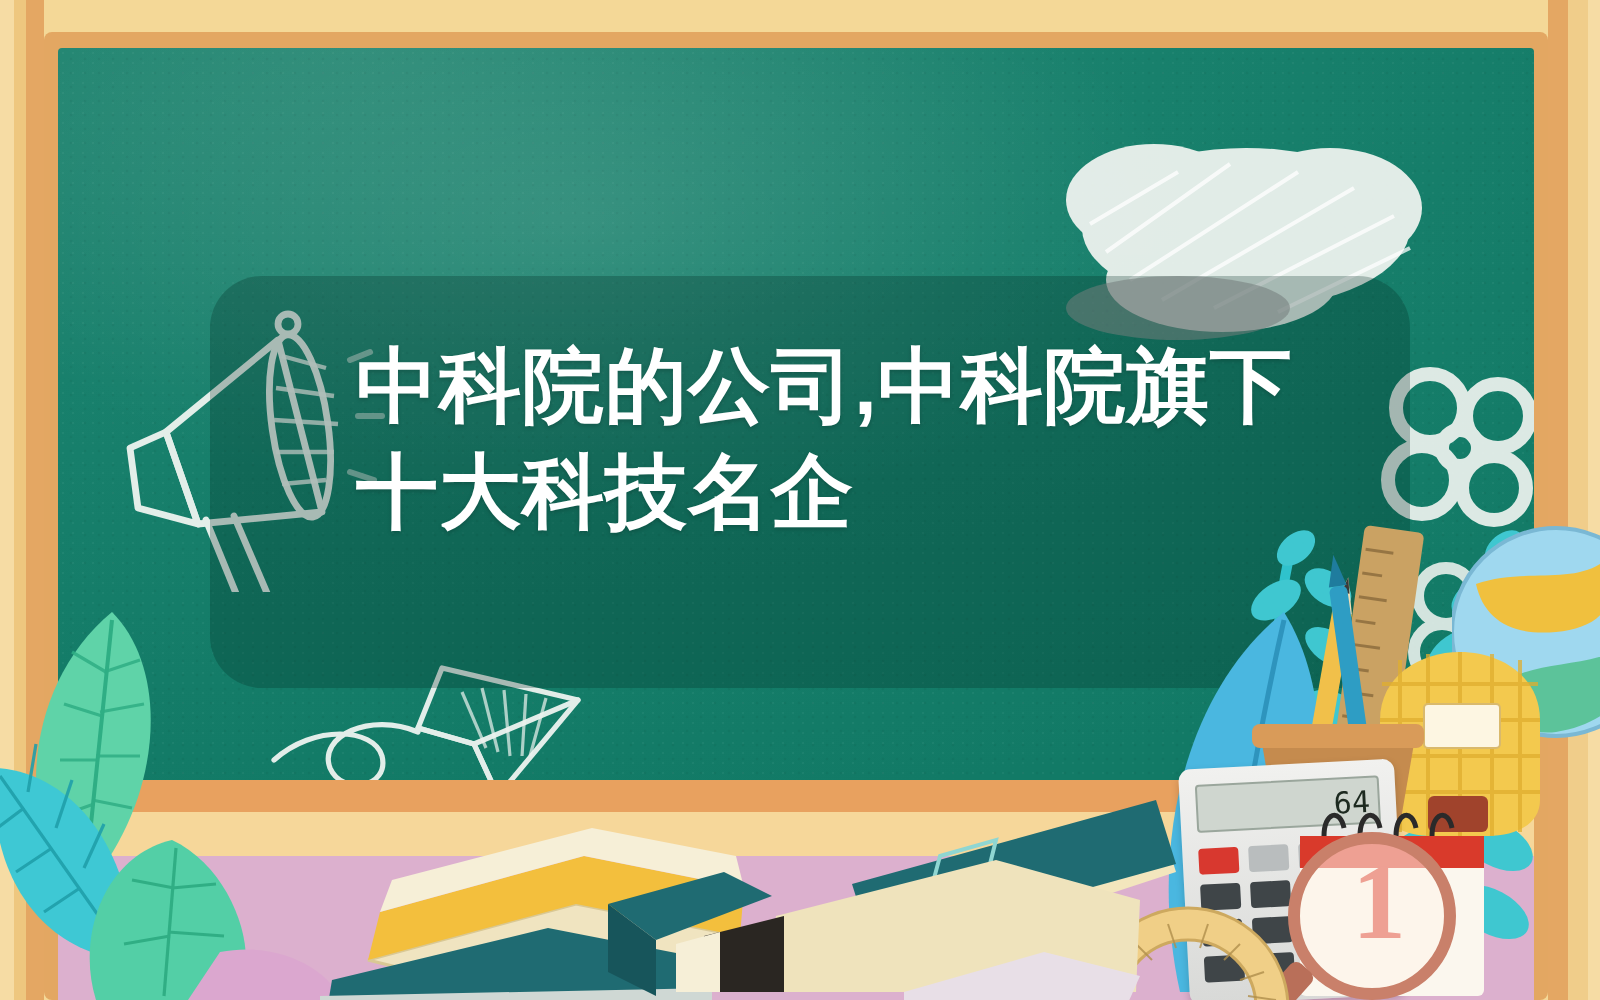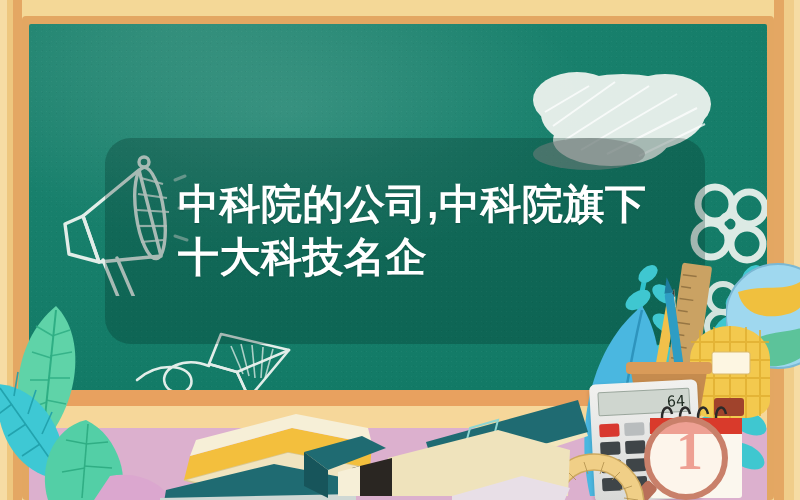--- a/index.html
+++ b/index.html
@@ -57,21 +57,21 @@
     position:absolute; left:76px; top:114px; width:600px; height:206px;
     background:rgba(0,40,32,.26);
     border-radius:26px;
   }
 
   
   .chalk{ position:absolute; pointer-events:none; }
 
   
   .headline{
-    position:absolute; left:178px; top:178px; width:470px;
+    position:absolute; left:178px; top:167px; width:470px;
     color:#ffffff;
     font-size:41px; line-height:53px; font-weight:700;
     letter-spacing:.5px;
     text-shadow:0 1px 2px rgba(0,0,0,.18);
     white-space:pre-wrap;
   }
 
   
   .desk{
     position:absolute; left:29px; right:33px; bottom:0; height:110px;

